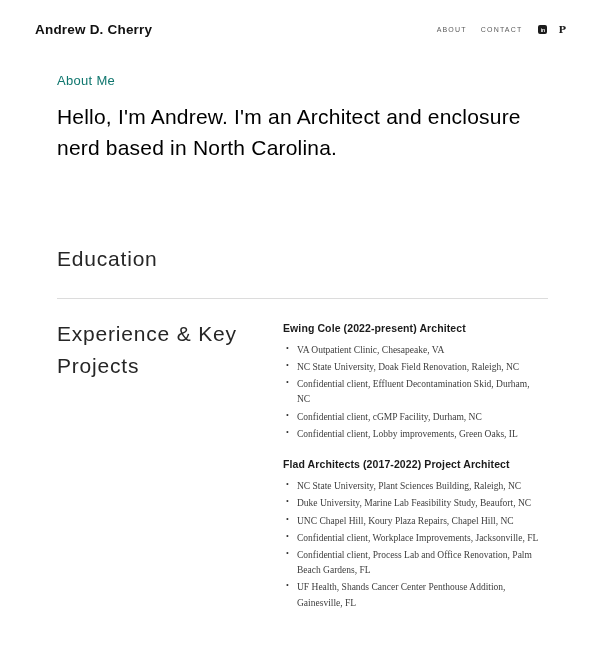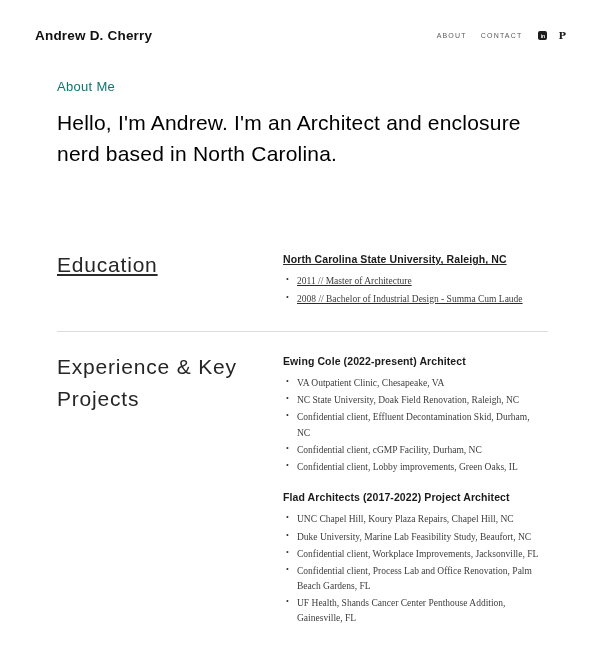--- a/index.html
+++ b/index.html
@@ -5,21 +5,21 @@
   * { margin:0; padding:0; box-sizing:border-box; }
   html,body { background:#ffffff; }
   body {
     width:600px; height:650px; overflow:hidden;
     font-family:"Liberation Sans", sans-serif;
     color:#2b2b2b;
   }
   
   .header {
     display:flex; justify-content:space-between; align-items:center;
-    padding:28px 34px 0 35px;
+    padding:22px 34px 0 35px;
   }
   .site-name {
     font-size:13.5px; font-weight:700; letter-spacing:0.2px; color:#111;
     cursor:pointer;
   }
   .nav { display:flex; align-items:center; }
   .nav-link {
     font-size:7px; letter-spacing:1.2px; color:#5a5a5a;
     text-transform:uppercase; margin-left:14px; cursor:pointer;
   }
@@ -34,21 +34,21 @@
     font-family:"DejaVu Serif", serif; line-height:10px; cursor:pointer;
   }
   
   .main { padding:0 52px 0 57px; }
   .about-label { margin-top:36px; font-size:13px; color:#0f766e; letter-spacing:0.3px; }
   .intro {
     margin-top:13px; font-size:21px; line-height:1.48; letter-spacing:0.2px;
     color:#000000; max-width:505px; font-weight:400;
   }
   .section { display:grid; grid-template-columns:226px 1fr; }
-  .section-education { margin-top:80px;text-decoration:underline; }
+  .section-education { margin-top:80px; }
   .section-experience { margin-top:0; }
   .section-title {
     font-size:21px; font-weight:400; letter-spacing:0.8px; color:#262626;
     line-height:1.55; padding-right:36px;
   }
   .group + .group { margin-top:15px; }
   .group-heading {
     font-size:10.5px; font-weight:700; color:#1b1b1b; line-height:1.45;
     letter-spacing:0.1px; margin-top:3px; max-width:258px;
   }
@@ -82,29 +82,20 @@
   </nav>
 </header>
 
 <main class="main">
 
   <div class="about-label">About Me</div>
   <p class="intro">Hello, I'm Andrew. I'm an Architect and enclosure nerd based in North Carolina.</p>
 
   <section class="section section-education">
     <h2 class="section-title">Education</h2>
-    <div>
-      <div class="group">
-        <h3 class="group-heading">North Carolina State University, Raleigh, NC</h3>
-        <ul>
-          <li>2011 // Master of Architecture</li>
-          <li>2008 // Bachelor of Industrial Design - Summa Cum Laude</li>
-        </ul>
-      </div>
-    </div>
   </section>
 
   <hr class="divider">
 
   <section class="section section-experience">
     <h2 class="section-title">Experience &amp; Key Projects</h2>
     <div>
 
       <div class="group">
         <h3 class="group-heading">Ewing Cole (2022-present) Architect</h3>
@@ -113,22 +104,23 @@
           <li>NC State University, Doak Field Renovation, Raleigh, NC</li>
           <li>Confidential client, Effluent Decontamination Skid, Durham, NC</li>
           <li>Confidential client, cGMP Facility, Durham, NC</li>
           <li>Confidential client, Lobby improvements, Green Oaks, IL</li>
         </ul>
       </div>
 
       <div class="group">
         <h3 class="group-heading">Flad Architects (2017-2022) Project Architect</h3>
         <ul>
+          <li>NC State University, Plant Sciences Building, Raleigh, NC</li>
+          <li>Duke University, Marine Lab Feasibility Study, Beaufort, NC</li>
           <li>UNC Chapel Hill, Koury Plaza Repairs, Chapel Hill, NC</li>
-          <li>Duke University, Marine Lab Feasibility Study, Beaufort, NC</li>
           <li>Confidential client, Workplace Improvements, Jacksonville, FL</li>
           <li>Confidential client, Process Lab and Office Renovation, Palm Beach Gardens, FL</li>
           <li>UF Health, Shands Cancer Center Penthouse Addition, Gainesville, FL</li>
 
         </ul>
       </div>
 
     </div>
   </section>
 

